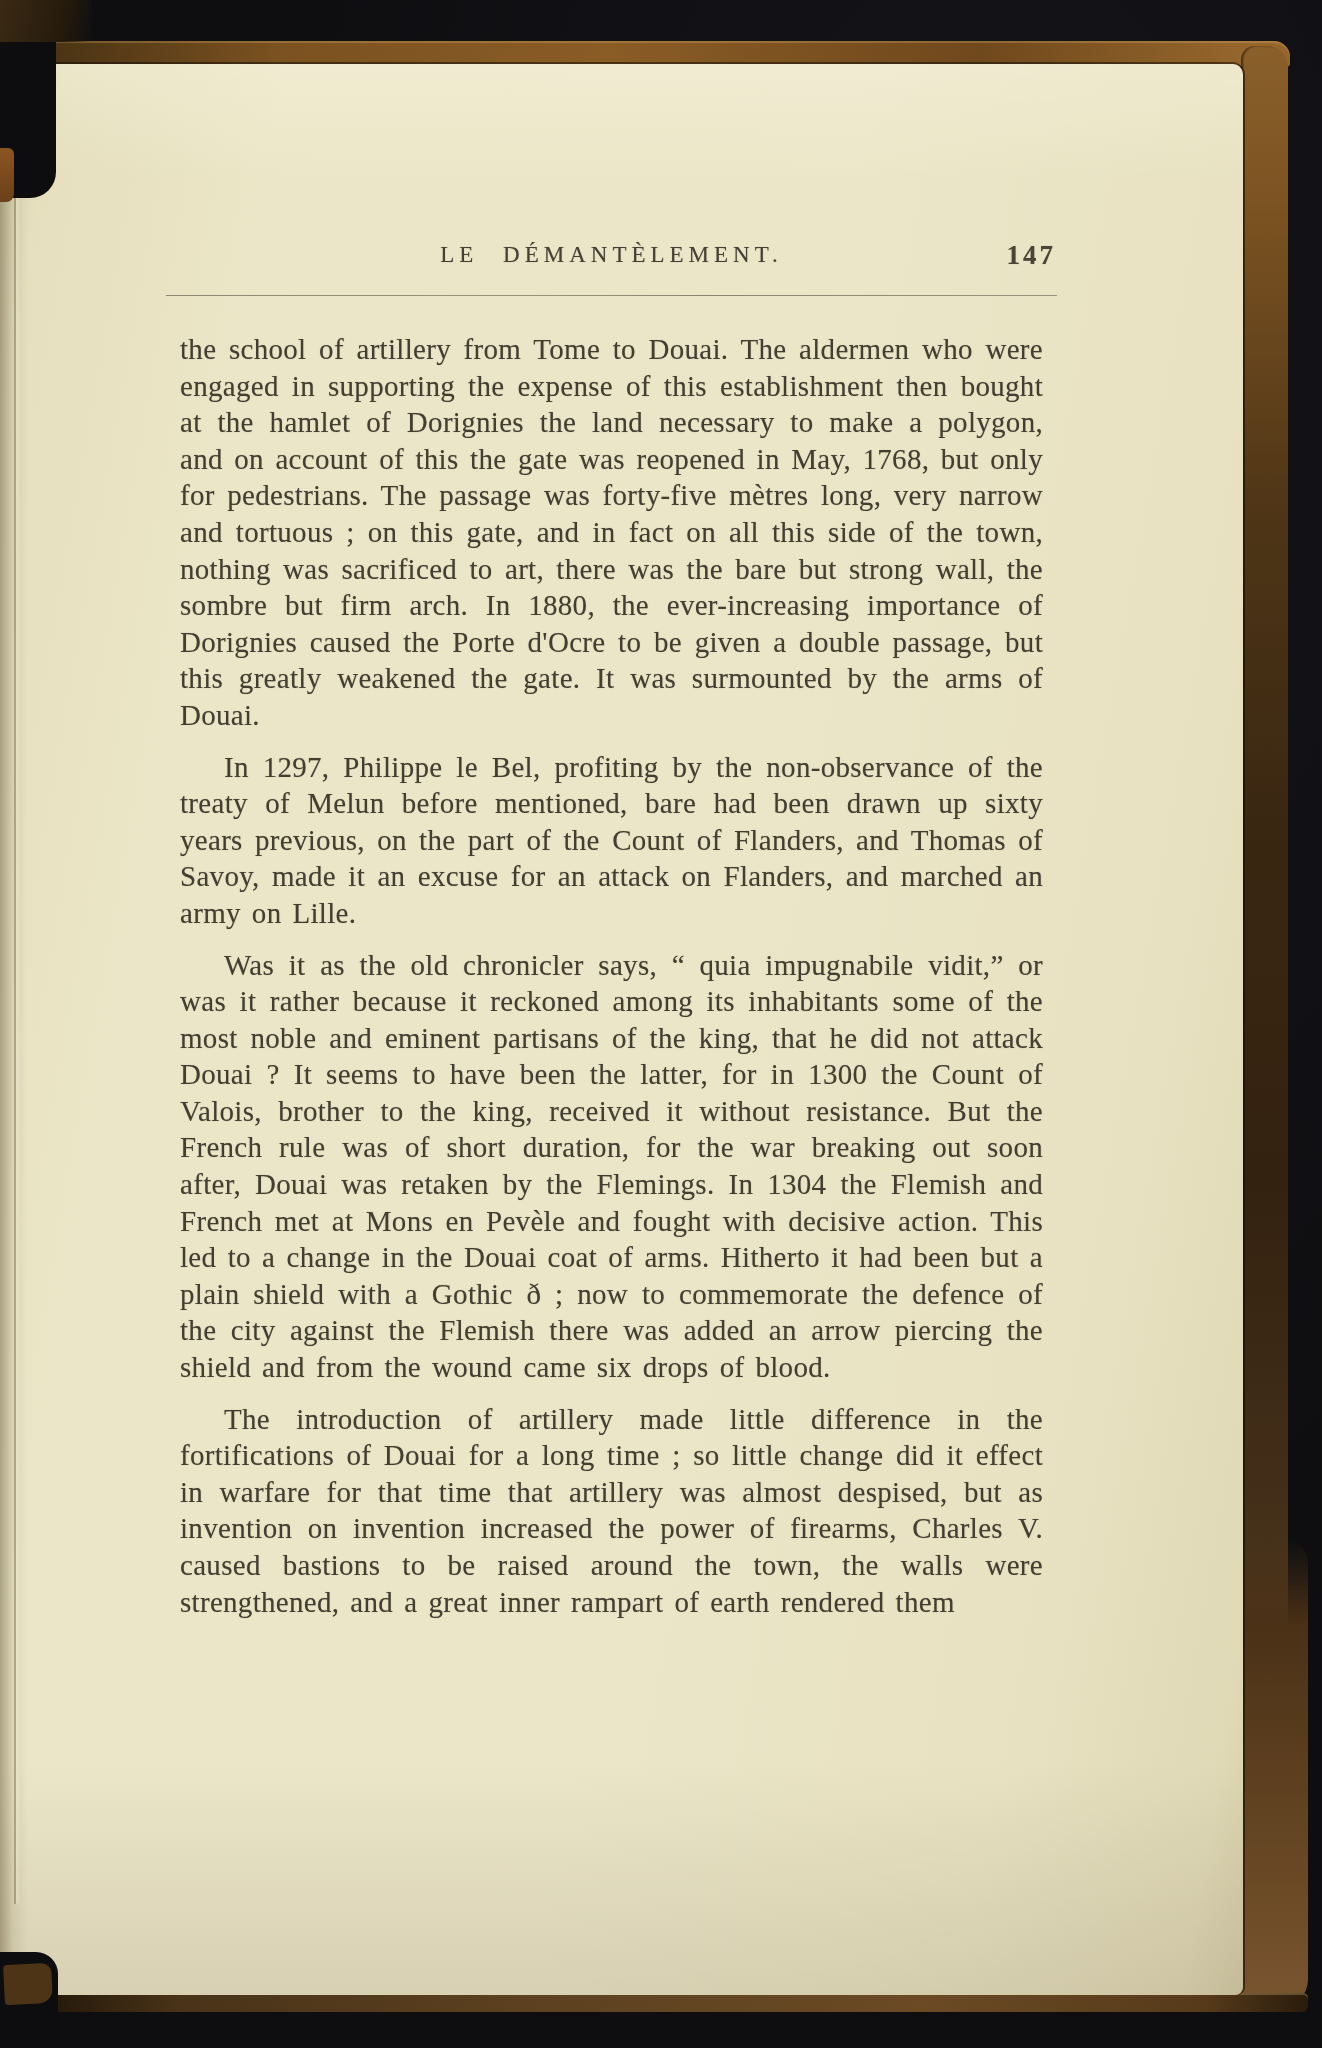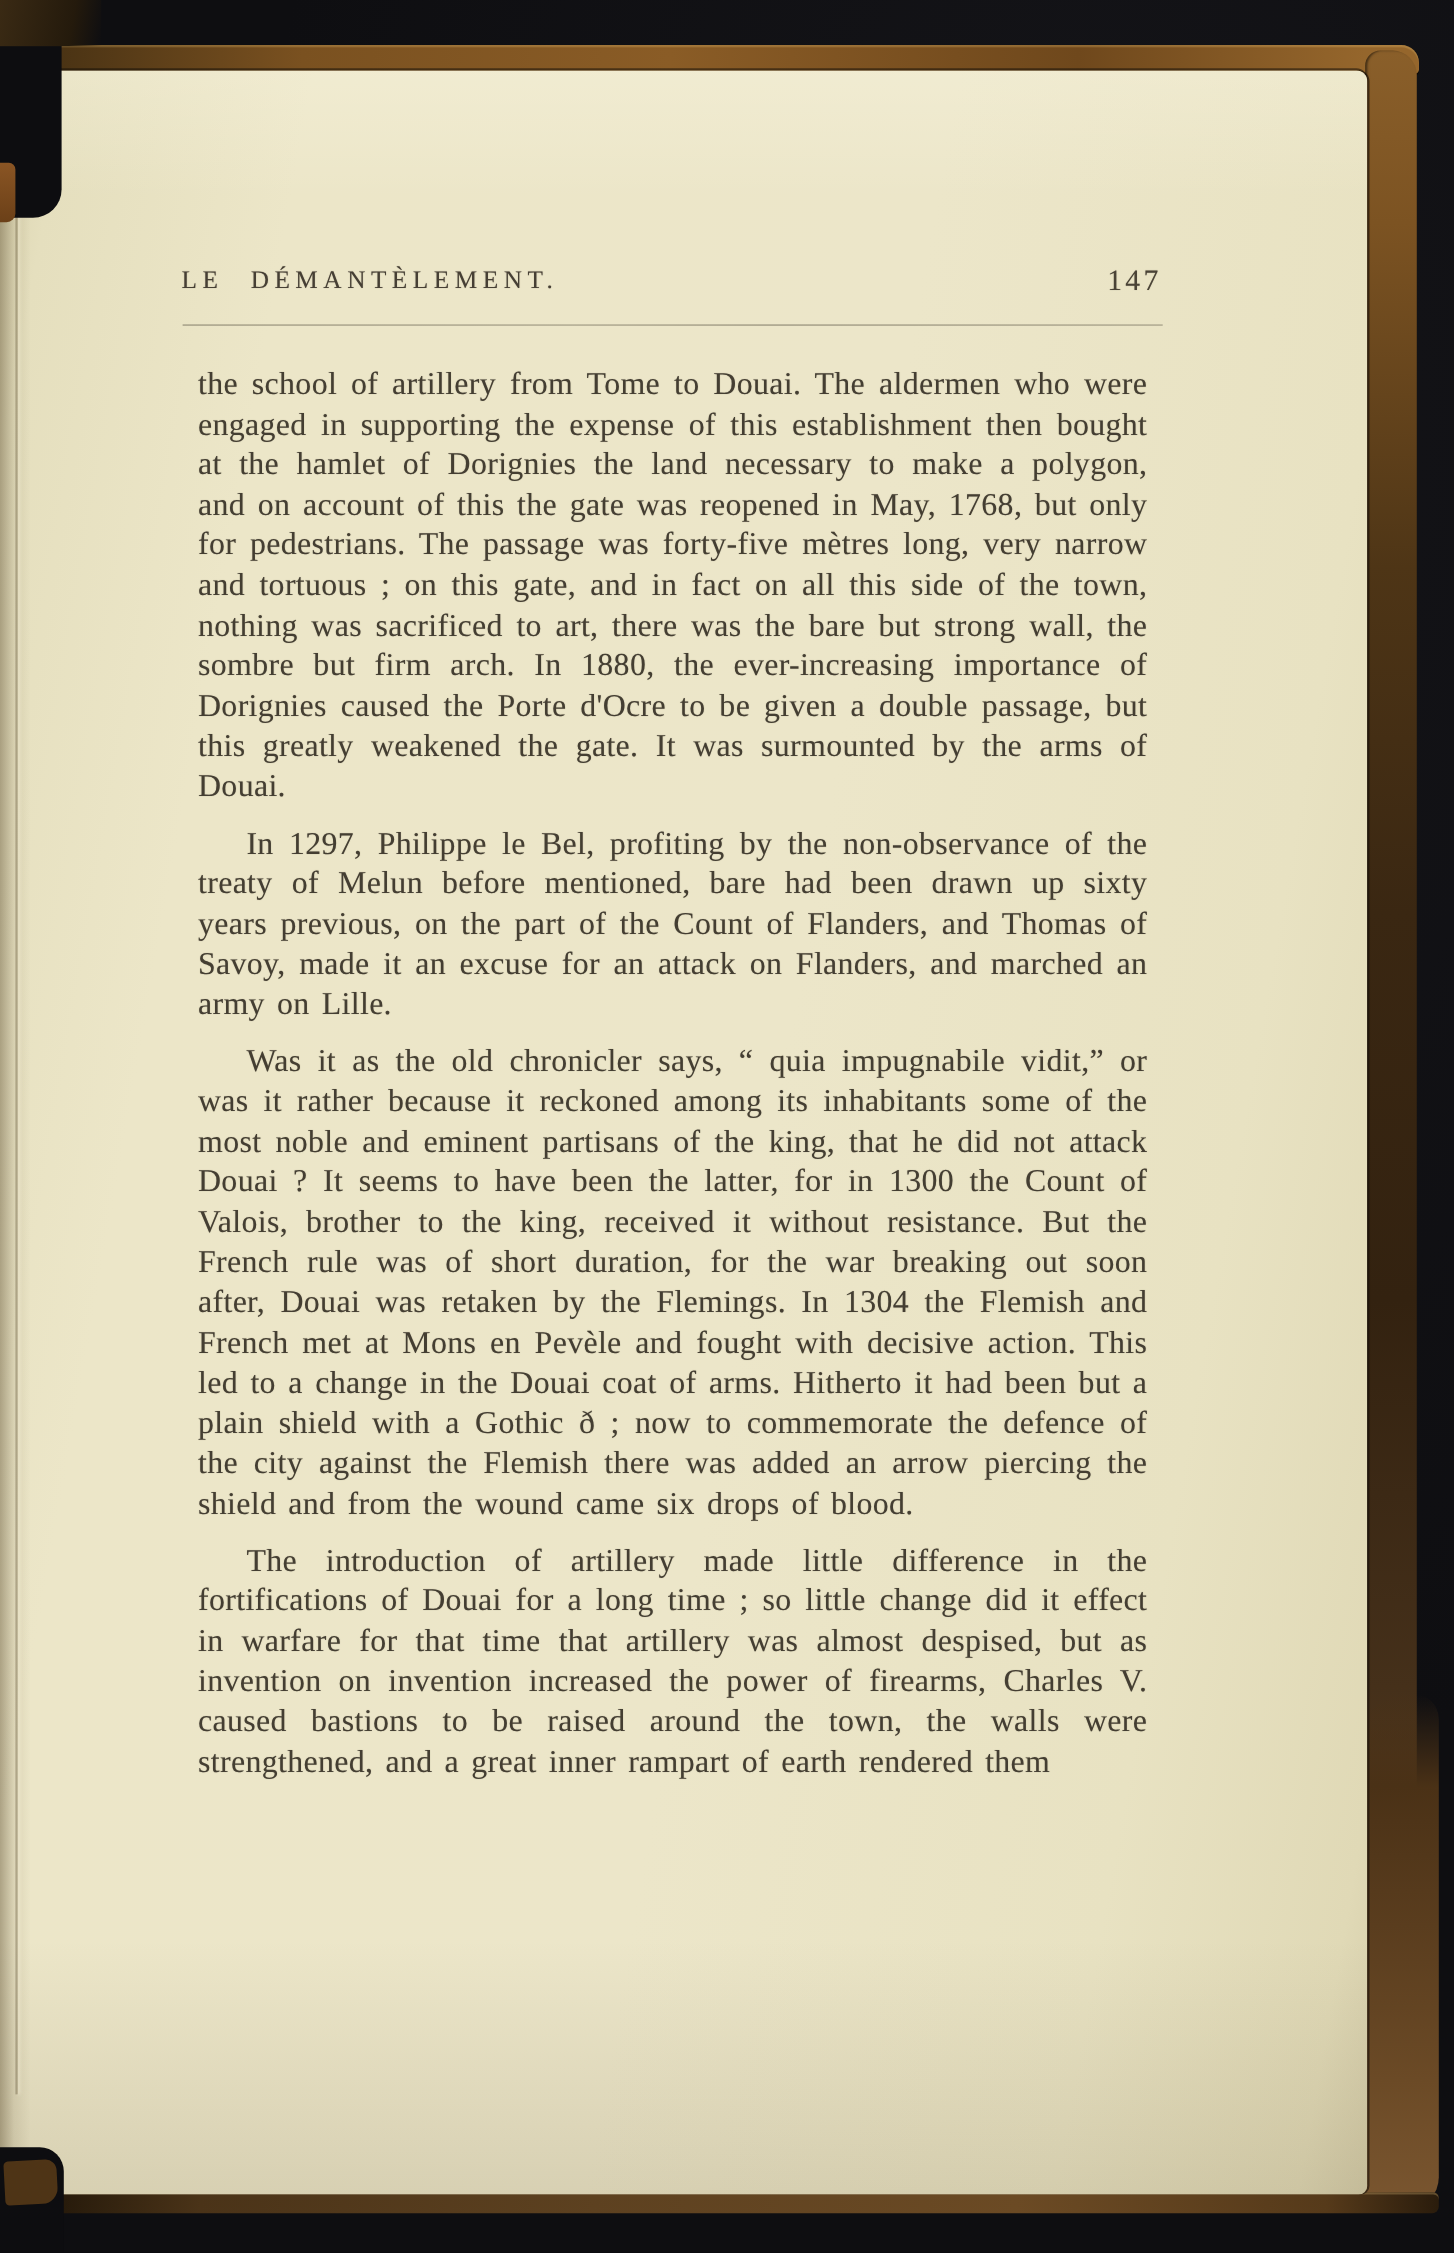--- a/index.html
+++ b/index.html
@@ -62,28 +62,29 @@
     background: rgba(90,75,45,0.35);
     box-shadow: 2px 0 3px rgba(255,250,228,0.55);
   }
 
   
   .running-head {
     position: absolute; left: 165px; top: 178px; width: 893px; height: 34px;
     color: #463f34;
   }
   .head-title {
-    position: absolute; left: 0; right: 0; 
+    position: absolute; left: 0; right: 0; text-align: center;
     font-size: 23px; letter-spacing: 5px; word-spacing: 14px;
     text-shadow: 0 0 1px rgba(70,63,52,0.4);
   }
   .head-pagenum {
     position: absolute; right: 2px; top: -2px;
     font-size: 27px; letter-spacing: 3px; color: #4a4336;
     text-shadow: 0 0 1px rgba(70,63,52,0.35);
+    font-weight: bold;
   }
   .head-rule {
     position: absolute; left: 166px; top: 231px; width: 891px; height: 1px;
     background: linear-gradient(90deg,#8d8772,#9a947e 40%,#8a8470 60%,#9a947e);
   }
 
   
   .body-copy {
     position: absolute; left: 165px; top: 252px; width: 893px;
     color: #443e32;

